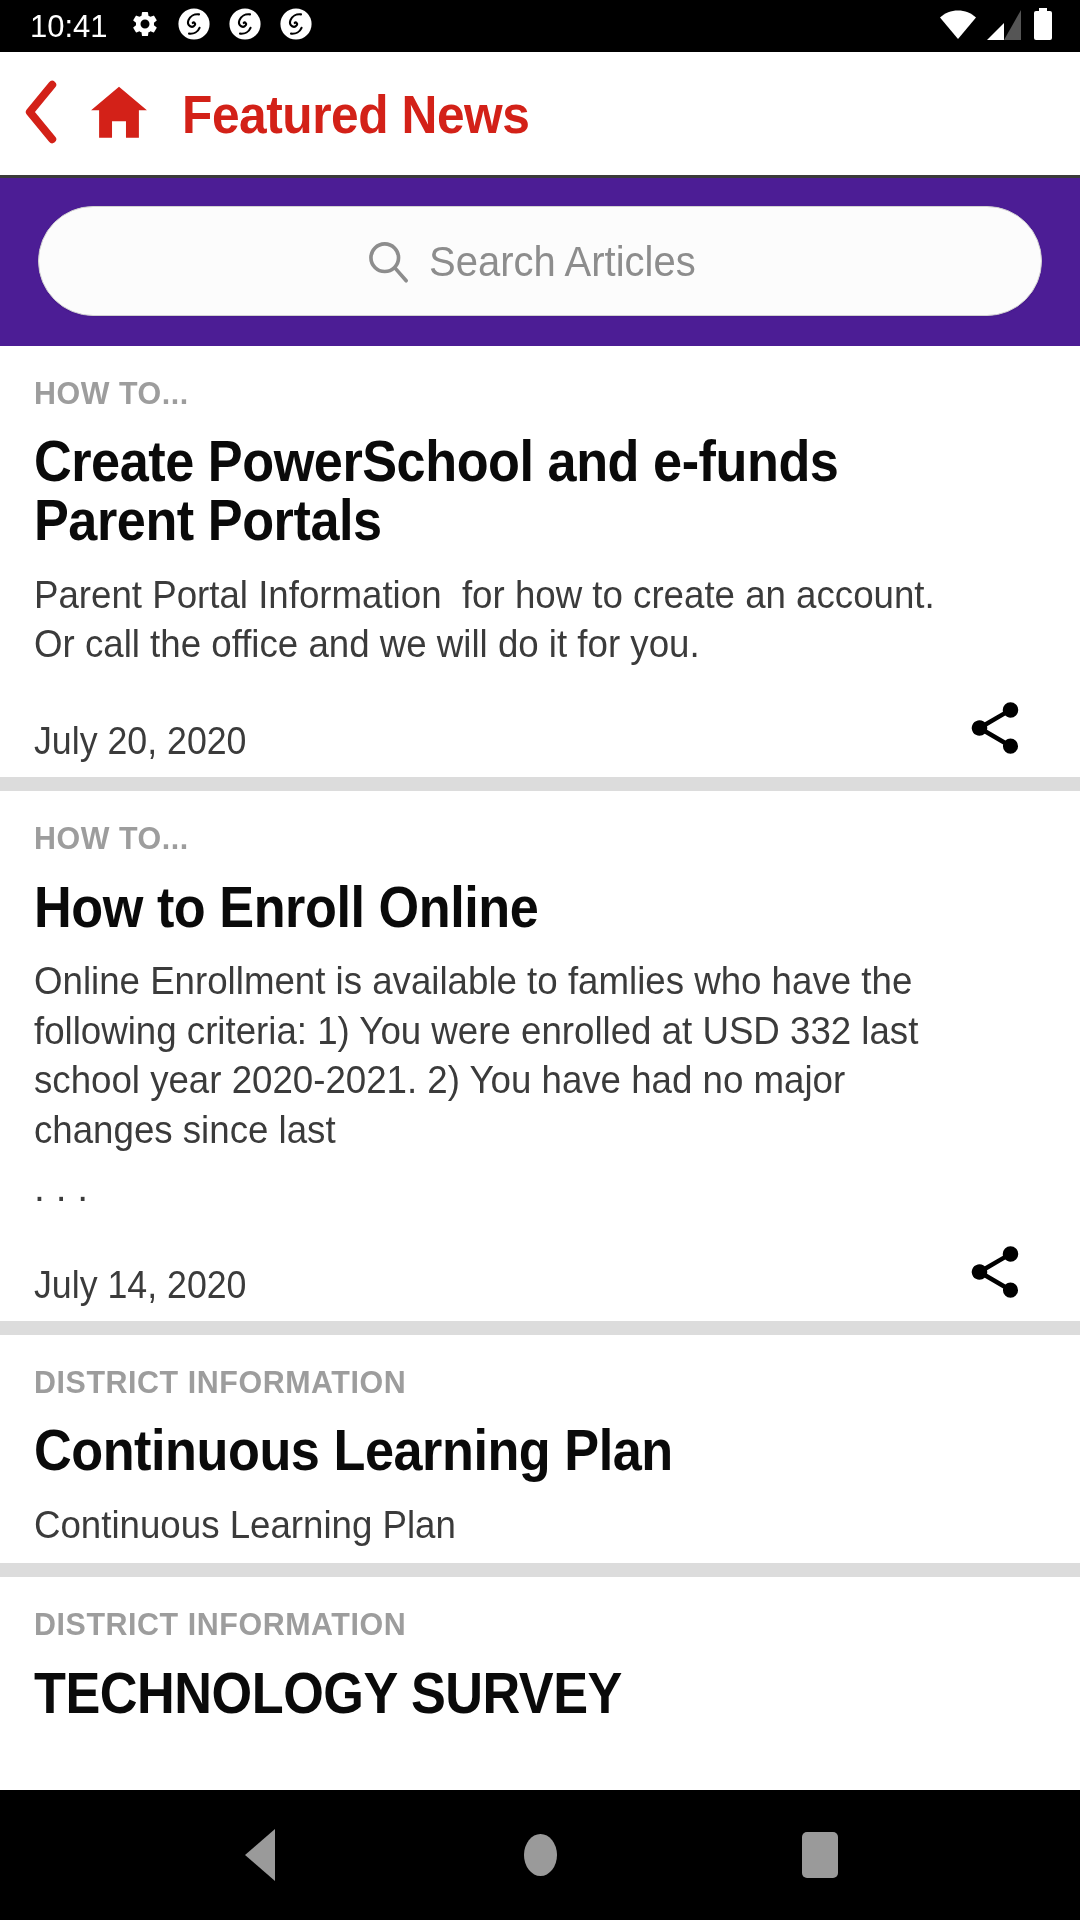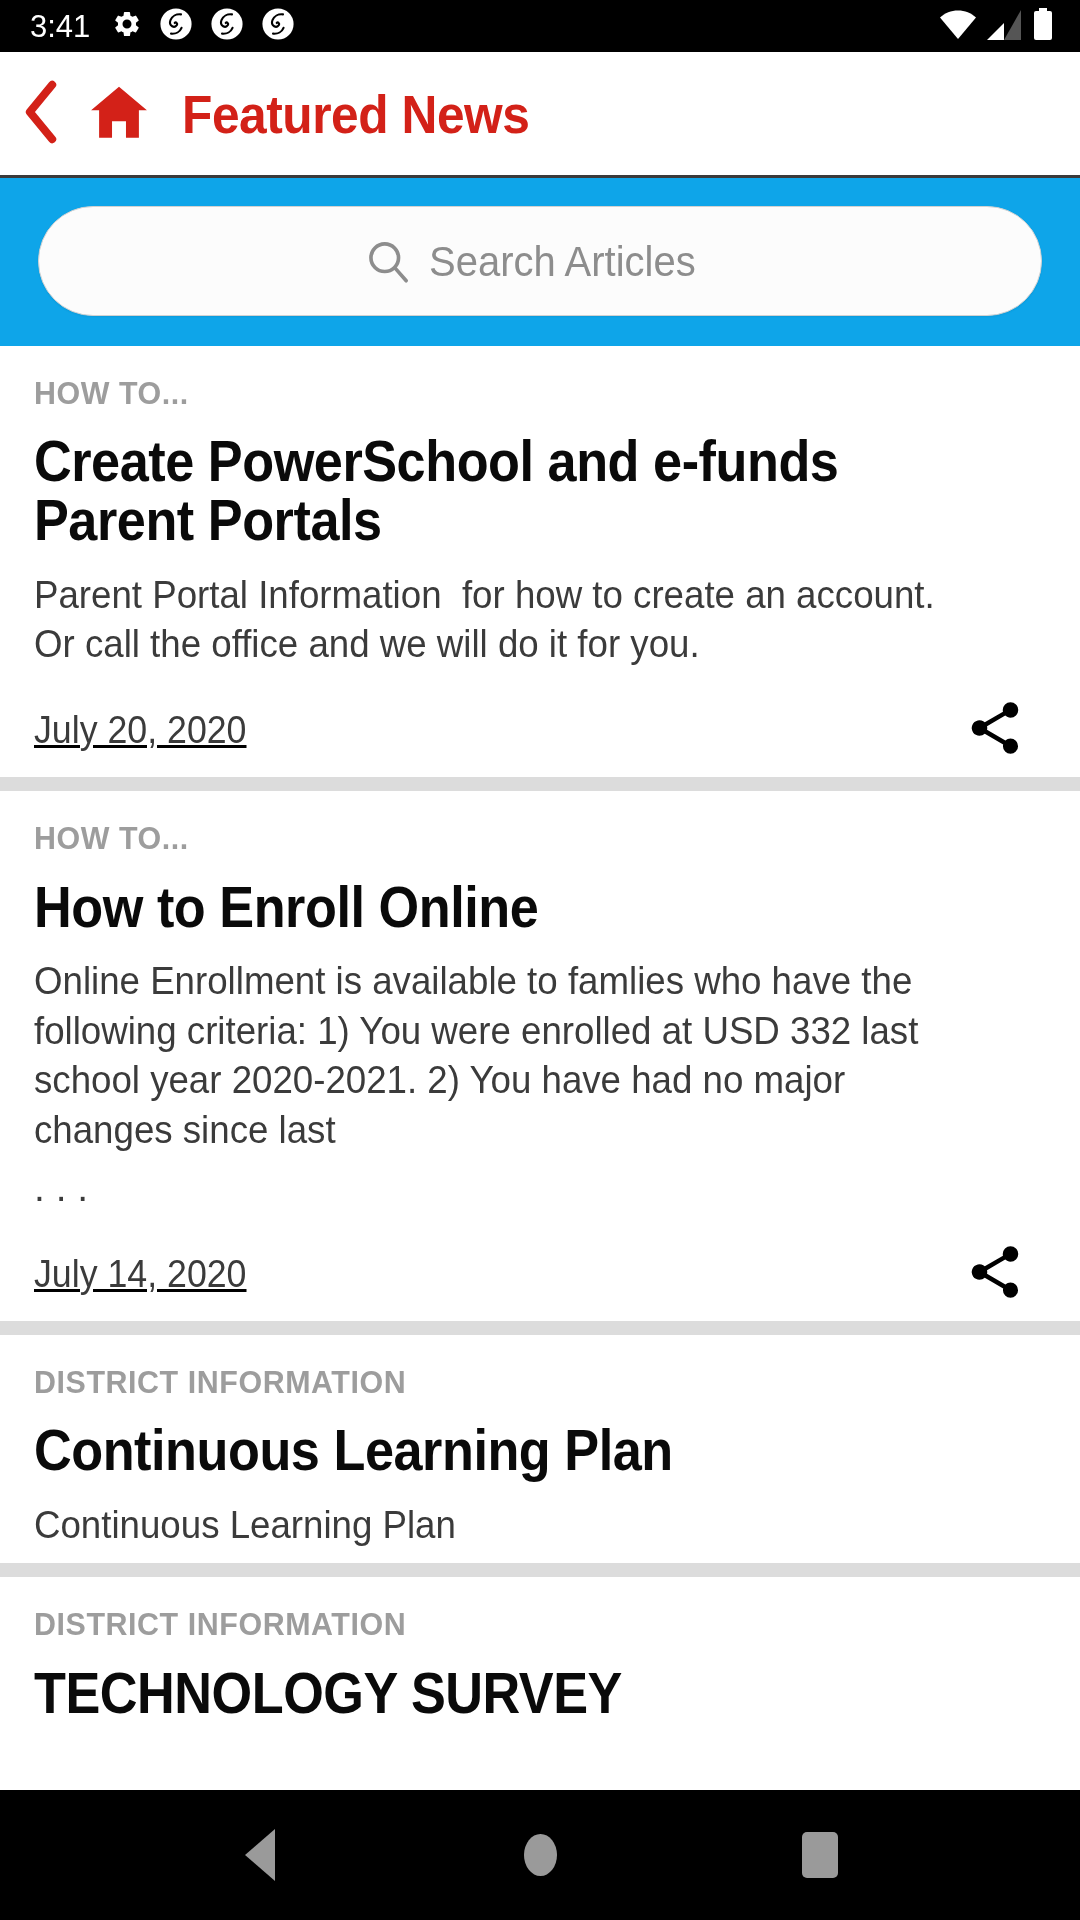--- a/index.html
+++ b/index.html
@@ -35,21 +35,21 @@
   .hdr-home { margin-right:30px; display:flex; align-items:center; }
   .hdr-title {
     color:#d32118; font-size:54px; font-weight:700;
     letter-spacing:-0.5px; line-height:1;
     font-family:"Liberation Sans Narrow","Liberation Sans",sans-serif;
     transform:scaleX(0.92); transform-origin:left center;
   }
 
   
   .searchwrap {
-    background:#0ea5e9; flex-shrink:0;
+    background:#4c1d95; flex-shrink:0;
     padding:28px 38px 30px 38px;
   }
   .searchbar {
     height:110px; background:#fcfcfc;
     border:1px solid #d2d2d2; border-radius:56px;
     display:flex; align-items:center; justify-content:center;
     box-shadow:0 1px 2px rgba(0,0,0,0.06);
   }
   .search-icon { margin-right:18px; display:flex; }
   .search-ph {
@@ -82,22 +82,22 @@
     font-family:"Liberation Sans Narrow","Liberation Sans",sans-serif;
     transform:scaleX(0.94); transform-origin:left center;
     white-space:pre-wrap;
   }
   .ellip {
     color:#3b3b3b; font-size:39px; line-height:1.28;
     font-family:"Liberation Sans Narrow","Liberation Sans",sans-serif;
     margin-top:8px;
   }
   .foot {
-    display:flex; align-items:center; justify-content:space-between;
-    margin-top:28px; padding-right:20px;text-decoration:underline;
+    display:flex; align-items:flex-end; justify-content:space-between;
+    margin-top:28px; padding-right:20px;
   }
   .date {
     color:#3b3b3b; font-size:38px; font-weight:400;
     font-family:"Liberation Sans Narrow","Liberation Sans",sans-serif;
     transform:scaleX(0.94); transform-origin:left center;
   }
   .share { display:flex; align-items:center; justify-content:center; }
   .divider { height:14px; background:#dcdcdc; }
 
   
@@ -111,21 +111,21 @@
   .nav-back { width:0; height:0; border-top:26px solid transparent; border-bottom:26px solid transparent; border-right:30px solid #9a9a9a; }
   .nav-home { width:33px; height:42px; background:#9a9a9a; border-radius:50%; }
   .nav-recent { width:36px; height:46px; background:#9a9a9a; border-radius:5px; }
 </style>
 </head>
 <body>
 
 <div class="phone">
 
   <div class="statusbar">
-    <div class="sb-clock">3:41</div>
+    <div class="sb-clock">10:41</div>
     <div class="sb-left-icons">
       <span class="ic">
         <svg width="30" height="30" viewBox="0 0 24 24">
             <path fill="#fff" d="M19.14 12.94a7.07 7.07 0 0 0 0-1.88l2.03-1.58a.5.5 0 0 0 .12-.64l-1.92-3.32a.5.5 0 0 0-.6-.22l-2.39.96a7.2 7.2 0 0 0-1.62-.94l-.36-2.54a.5.5 0 0 0-.5-.42h-3.84a.5.5 0 0 0-.5.42l-.36 2.54c-.59.24-1.13.56-1.62.94l-2.39-.96a.5.5 0 0 0-.6.22L2.67 8.84a.5.5 0 0 0 .12.64l2.03 1.58a7.07 7.07 0 0 0 0 1.88l-2.03 1.58a.5.5 0 0 0-.12.64l1.92 3.32a.5.5 0 0 0 .6.22l2.39-.96c.49.38 1.03.7 1.62.94l.36 2.54a.5.5 0 0 0 .5.42h3.84a.5.5 0 0 0 .5-.42l.36-2.54c.59-.24 1.13-.56 1.62-.94l2.39.96a.5.5 0 0 0 .6-.22l1.92-3.32a.5.5 0 0 0-.12-.64zM12 15.6A3.6 3.6 0 1 1 15.6 12 3.6 3.6 0 0 1 12 15.6z"></path>
           </svg>
       </span>
       <span class="ic">
         <svg width="34" height="34" viewBox="0 0 24 24">
             <circle cx="12" cy="12" r="11" fill="#fff"></circle>
             <path d="M15.5 5.2c-3.4-.4-6.3 1.4-7.4 4.1-.7 1.8-.2 3.5 1.2 4.3 1.2.7 2.4.3 3.1-.6.5-.7.4-1.5-.1-1.9-.4-.3-.9-.2-1.2.2" stroke="#000" stroke-width="1.5" fill="none" stroke-linecap="round"></path>

